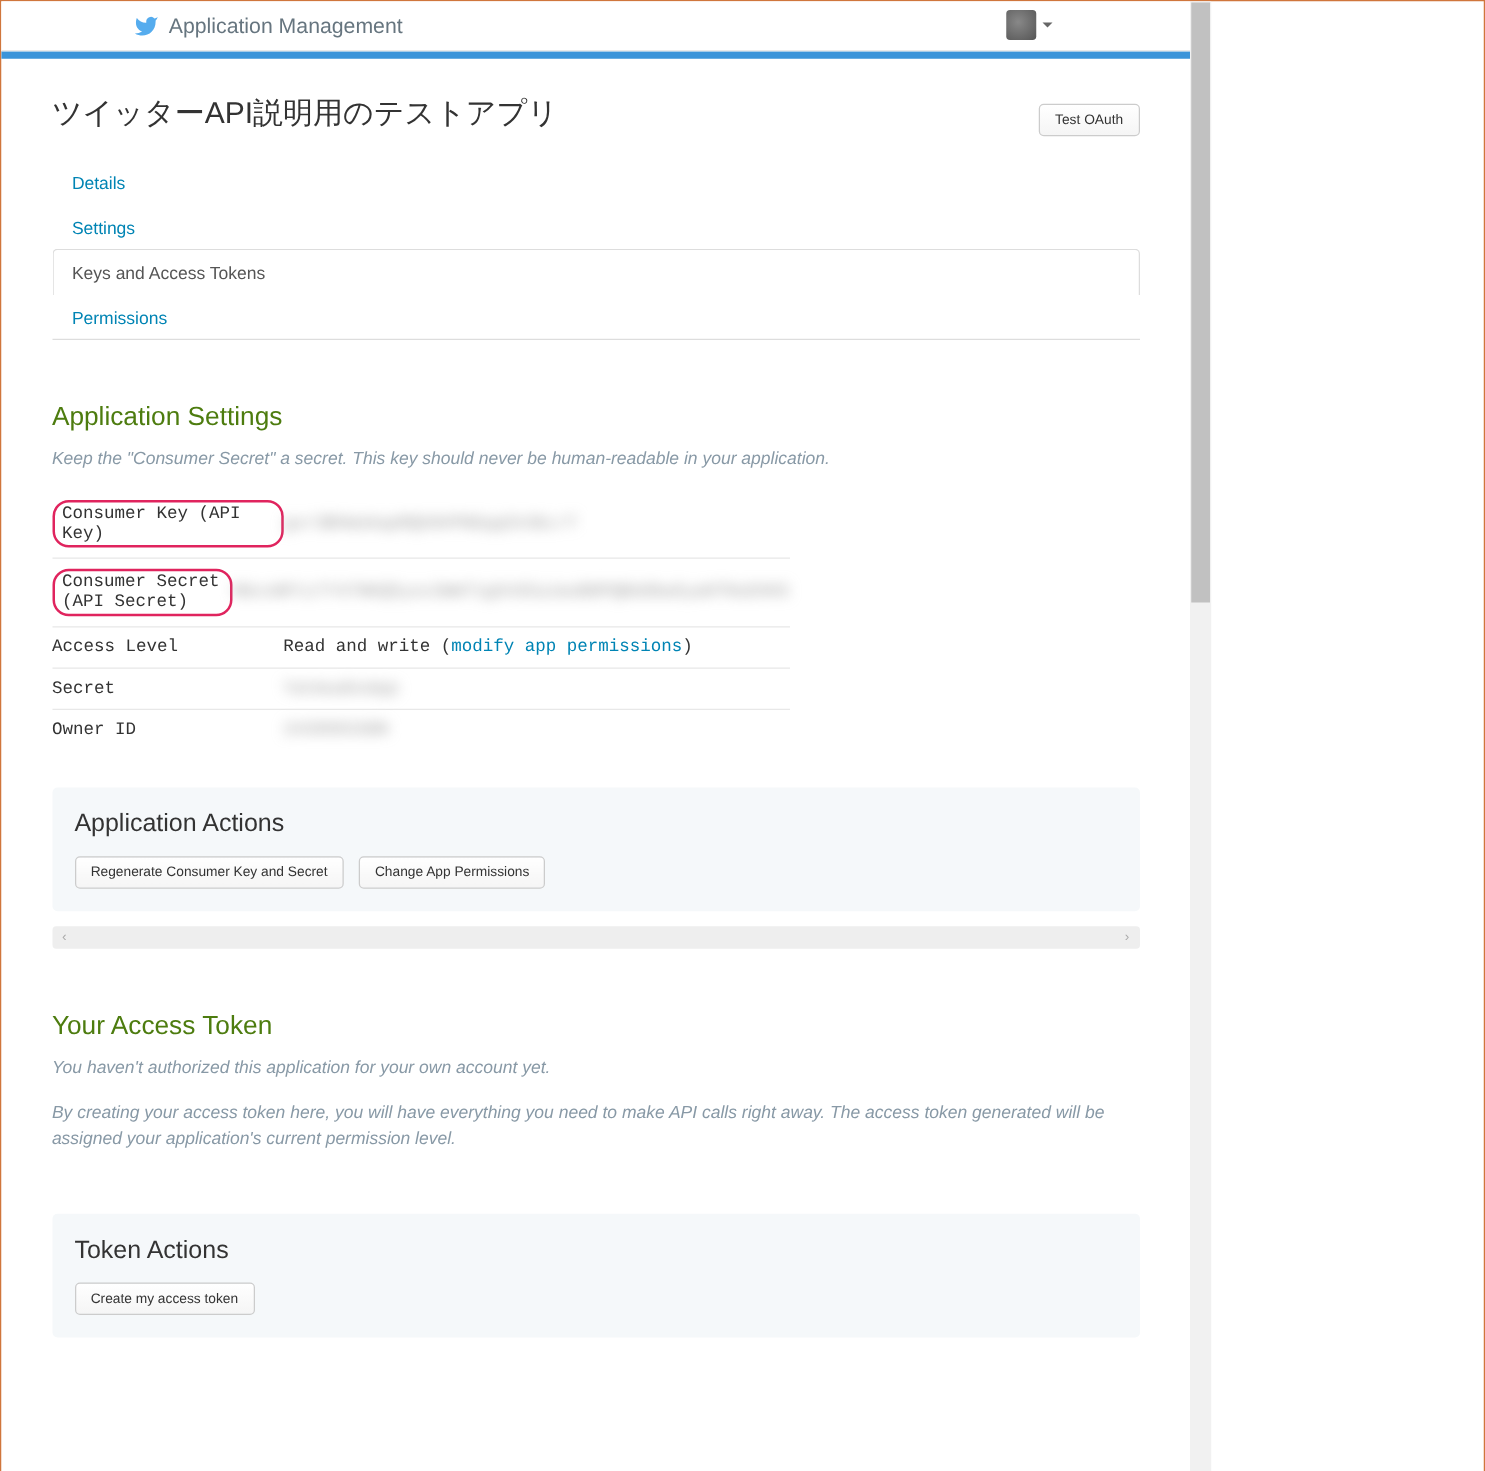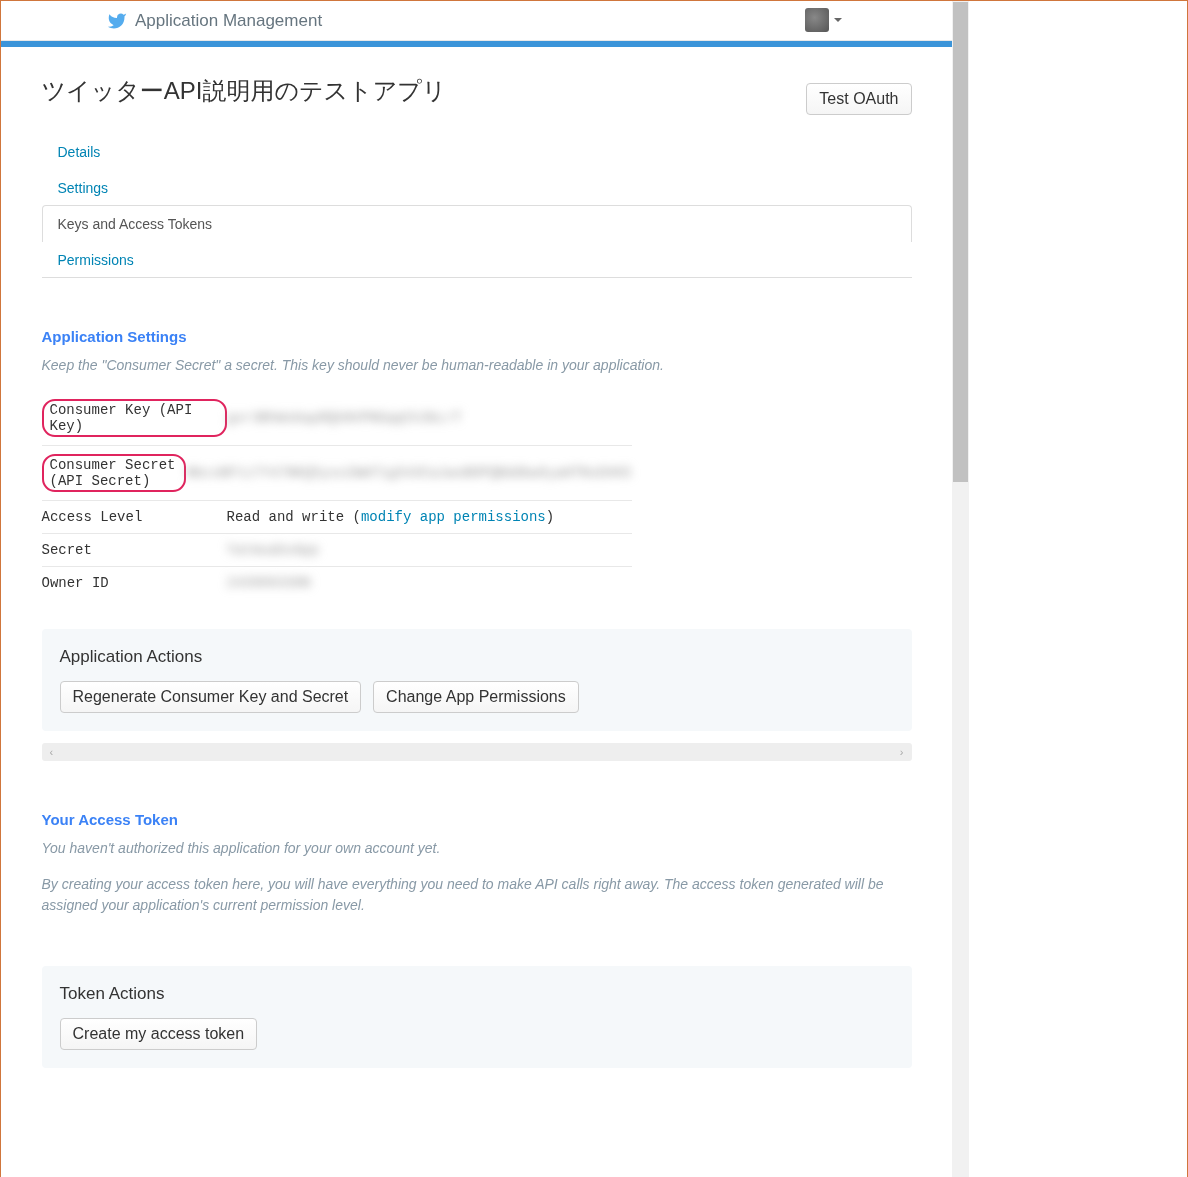--- a/index.html
+++ b/index.html
@@ -34,21 +34,21 @@
     
     .blue-bar { height: 6px; background: #3b94d9; width: 100%; }
     
     .container { width: 870px; margin: 0 auto; padding-top: 30px; }
     
     .page-header { display: flex; justify-content: space-between; align-items: flex-start; margin-bottom: 18px; }
     .page-title { font-size: 24px; font-weight: 400; color: #333; line-height: 1.2; text-align: right; }
     .btn {
       display: inline-block;
       padding: 6px 12px;
-      font-size: 16px;
+      font-size: 11px;
       border: 1px solid #ccc;
       border-radius: 4px;
       background: linear-gradient(#fff, #f5f5f5);
       color: #333;
       cursor: pointer;
     }
     .btn-test { margin-top: 6px; }
     
     .tabs { border-bottom: 1px solid #ddd; display: flex; flex-direction: column; }
     .tab {
@@ -60,21 +60,21 @@
       margin-bottom: -1px;
       border-radius: 4px 4px 0 0;
     }
     .tab.active {
       color: #555;
       background: #fff;
       border-color: #ddd #ddd #fff;
     }
     
     .section { margin-top: 50px; }
-    .section h2 { font-size: 15px; font-weight: 700; color: #3b82f6; margin-bottom: 10px; }
+    .section h2 { font-size: 21px; font-weight: 400; color: #4d7c0f; margin-bottom: 10px; }
     .section-desc { font-style: italic; color: #8899a6; margin-bottom: 15px; line-height: 1.5; }
     
     .settings-table { width: 590px; }
     .settings-row { display: flex; align-items: center; border-bottom: 1px solid #e8e8e8; padding: 8px 0; font-family: Liberation Mono, monospace; }
     .settings-row:last-child { border-bottom: none; }
     .settings-label { width: 185px; color: #333; }
     .settings-value { color: #333; }
     .blurred { filter: blur(5px); color: #999; }
     .link { color: #0084b4; cursor: pointer; }
     .highlight {
@@ -83,21 +83,21 @@
       padding: 1px 6px;
       display: inline-block;
     }
     
     .well {
       background: #f5f8fa;
       border-radius: 4px;
       padding: 18px;
       margin-top: 30px;
     }
-    .well h3 { font-size: 17px; font-weight: 500; margin-bottom: 14px; color: #333; }
+    .well h3 { font-size: 20px; font-weight: 500; margin-bottom: 14px; color: #333; }
     .btn-group .btn { margin-right: 8px; }
     
     .scroll-rail { background: #eee; height: 18px; border-radius: 3px; margin-top: 12px; display:flex; justify-content: space-between; align-items:center; padding: 0 8px; color:#aaa; font-size:11px; }
     
     .section-token { margin-top: 50px; }
   </style>
 </head>
 <body>
 
 <div class="outer">

